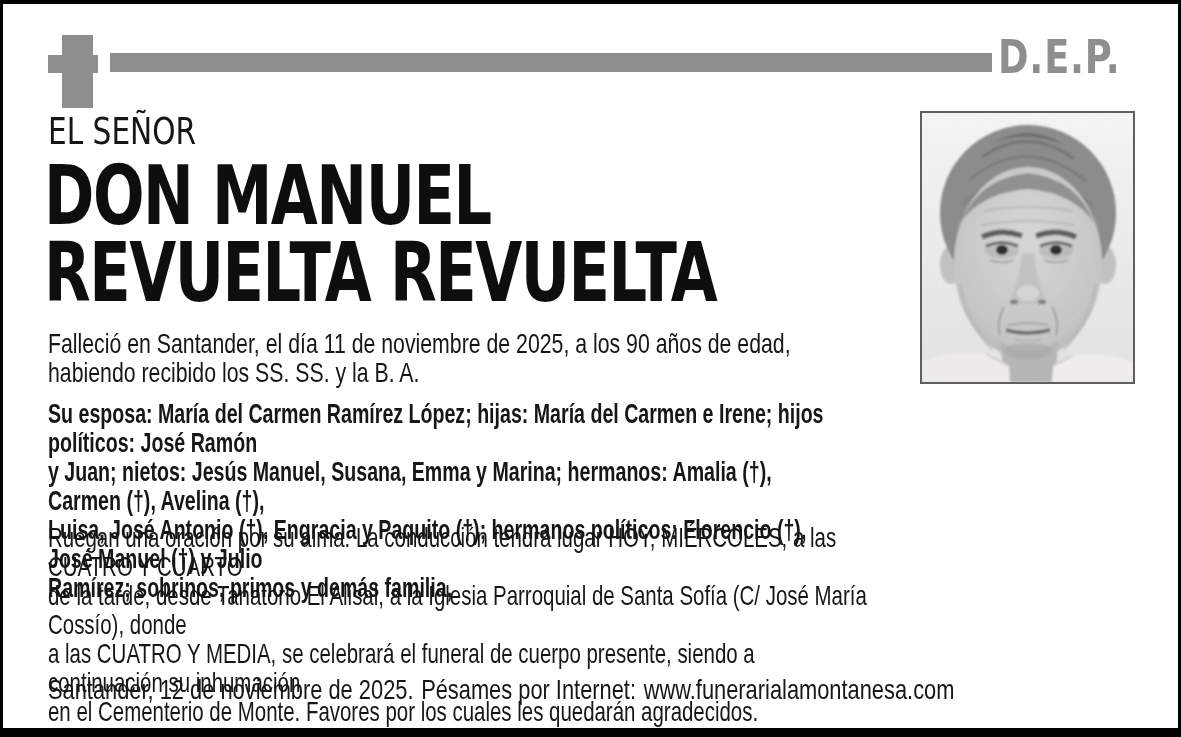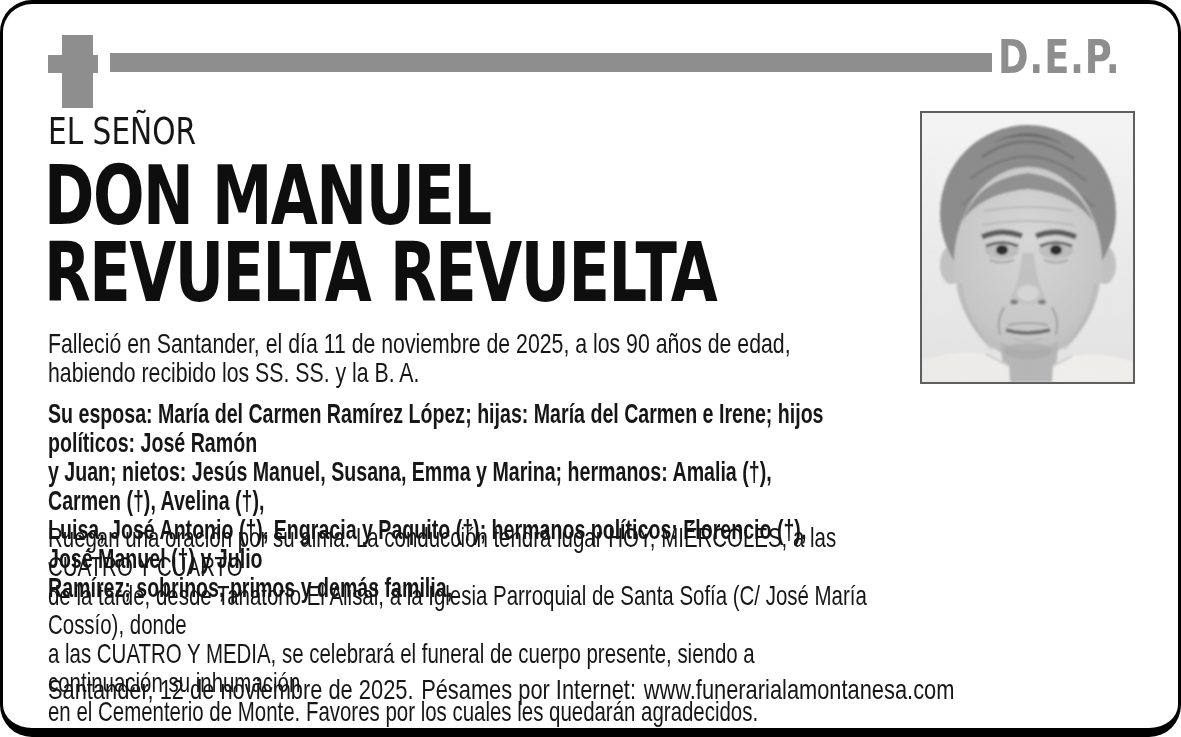--- a/index.html
+++ b/index.html
@@ -4,21 +4,20 @@
 <style>
   html,body{margin:0;padding:0;background:#fff;}
   .sheet{
     position:relative;width:1181px;height:737px;box-sizing:border-box;
     background:var(--page-bg,#ffffff);
     border-style:solid;border-color:var(--border-color,#000000);
     border-width:4px 3px 9px 3px;
     font-family:"Liberation Sans",sans-serif;
     color:var(--text-color,#161616);
     overflow:hidden;
-    border-radius:32px;
   }
   .abs{position:absolute;}
   
   .cross-v{left:59px;top:31px;width:31px;height:73px;background:var(--accent-gray,#8e8e8e);}
   .cross-h{left:45px;top:51px;width:50px;height:18px;background:var(--accent-gray,#8e8e8e);}
   .rule{left:107px;top:49px;width:882px;height:19px;background:var(--accent-gray,#8e8e8e);}
   .dep{
     left:995px;top:26px;font-size:46px;font-weight:700;letter-spacing:1px;
     color:var(--accent-gray,#8e8e8e);font-family:"DejaVu Sans",sans-serif;
     transform:scaleX(.8);transform-origin:0 0;white-space:nowrap;

